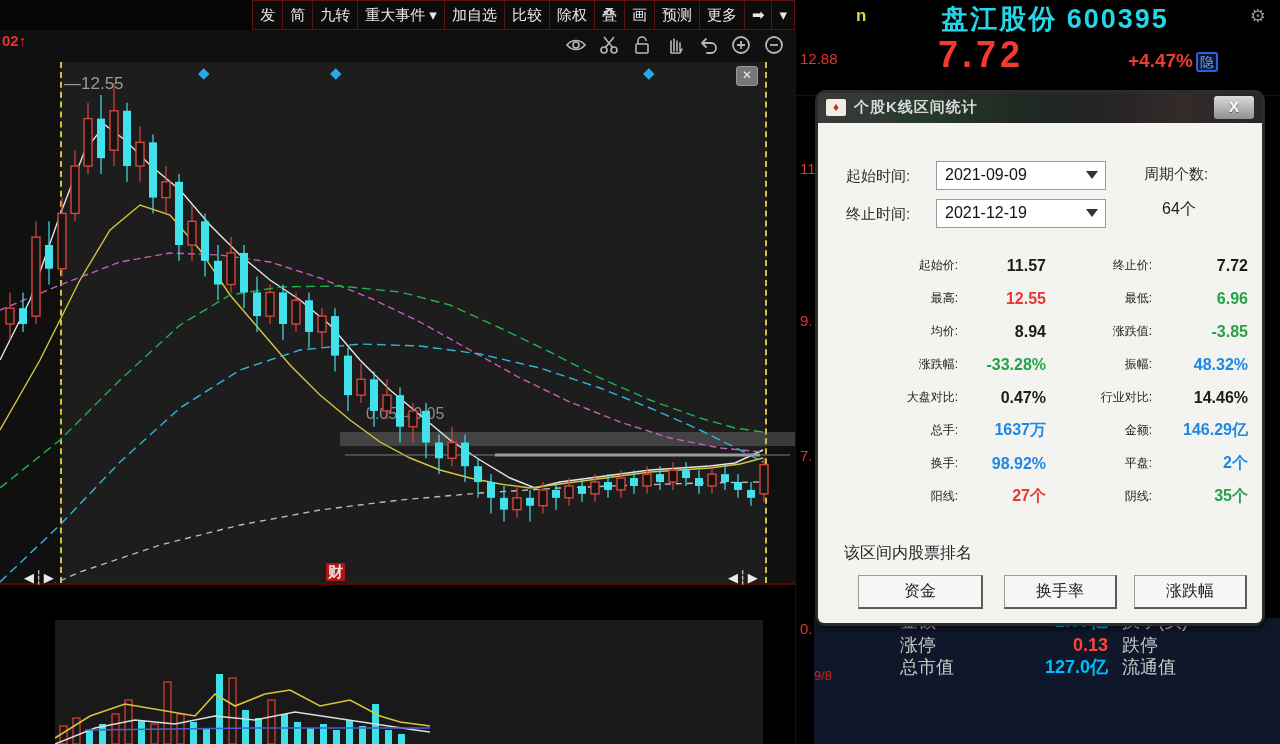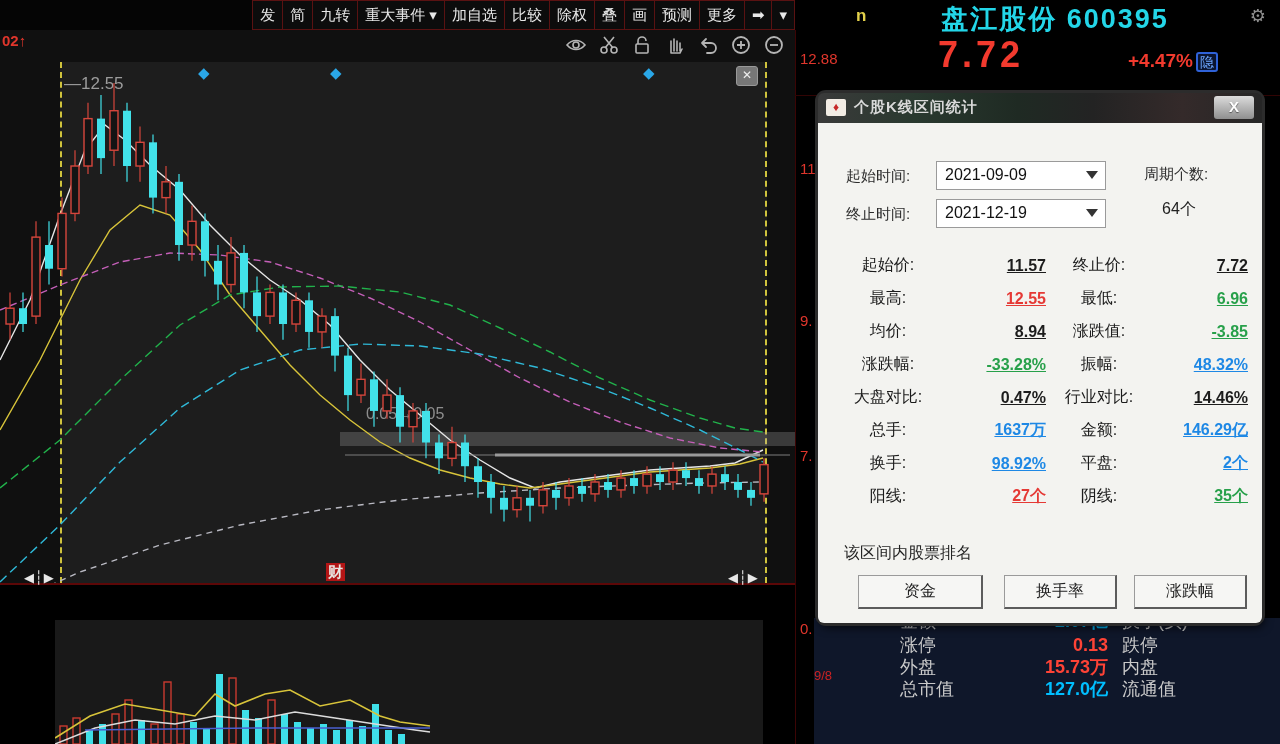--- a/index.html
+++ b/index.html
@@ -78,22 +78,22 @@
   .dlg-body{position:absolute;left:0;top:30px;width:444px;height:500px;background:#f3f3f0;border-radius:0 0 6px 6px;}
   .fld-lbl{position:absolute;color:#2b2b2b;font-size:15px;}
   .combo{position:absolute;width:168px;height:27px;background:#fff;border:1px solid #9a9a9a;cursor:pointer;text-align:center;}
   .combo .cv{position:absolute;left:8px;top:4px;font-size:16px;color:#111;}
   .combo .caret{position:absolute;right:7px;top:9px;width:0;height:0;border:6px solid transparent;
                 border-top:8px solid #333;}
   .period-lbl{position:absolute;left:306px;top:42px;color:#2b2b2b;font-size:15px;margin-left:20px;}
   .period-val{position:absolute;left:306px;top:76px;width:110px;text-align:center;color:#222;font-size:16px;}
   .stats{position:absolute;left:0;top:126px;width:444px;}
   .st-row{display:grid;grid-template-columns:140px 88px 106px 96px;height:33px;align-items:center;}
-  .st-lbl{color:#3a3a3a;font-size:16px;text-align:center;}
-  .st-val{font-size:16px;text-align:right;font-weight:bold;text-decoration:underline;}
+  .st-lbl{color:#3a3a3a;font-size:12px;text-align:right;}
+  .st-val{font-size:16px;text-align:right;font-weight:bold;}
   .dk{color:#1c1c1c}.dr{color:#e53935}.dg{color:#27a04a}.db{color:#1e88e5}
   .rank-lbl{position:absolute;left:26px;top:420px;color:#1f1f1f;font-size:16px;}
   .dlg-btn{position:absolute;top:452px;height:31px;background:#f6f6f4;border:1px solid #9a9a9a;
            border-right:2px solid #5c5c5c;border-bottom:2px solid #5c5c5c;color:#222;font-size:16px;
            text-align:center;line-height:29px;cursor:pointer;}
 </style>
 </head>
 <body>
 
 <div class="screen">
@@ -471,27 +471,20 @@
       </div>
     <div id="rp-rows">
         <div class="rp-row">
           <div class="rp-lbl">涨停</div>
           <div class="rp-val col-r">0.13</div>
           <div class=""></div>
           <div class="rp-lbl">跌停</div>
           <div class="rp-val col-g">6.65</div>
         </div>
         <div class="rp-row">
-          <div class="rp-lbl">外盘</div>
-          <div class="rp-val col-r">15.73万</div>
-          <div class=""></div>
-          <div class="rp-lbl">内盘</div>
-          <div class="rp-val col-g">11.13万</div>
-        </div>
-        <div class="rp-row">
           <div class="rp-lbl">总市值</div>
           <div class="rp-val col-b">127.0亿</div>
           <div class=""></div>
           <div class="rp-lbl">流通值</div>
           <div class="rp-val col-b">127.0亿</div>
         </div>
       </div>
     <div class="rp-sliver">▪▪▪&nbsp;&nbsp;▪▪▪▪&nbsp;&nbsp;▪▪▪&nbsp;&nbsp;▪▪▪▪</div>
   </div>
   <div class="frag-red">9/8</div>

